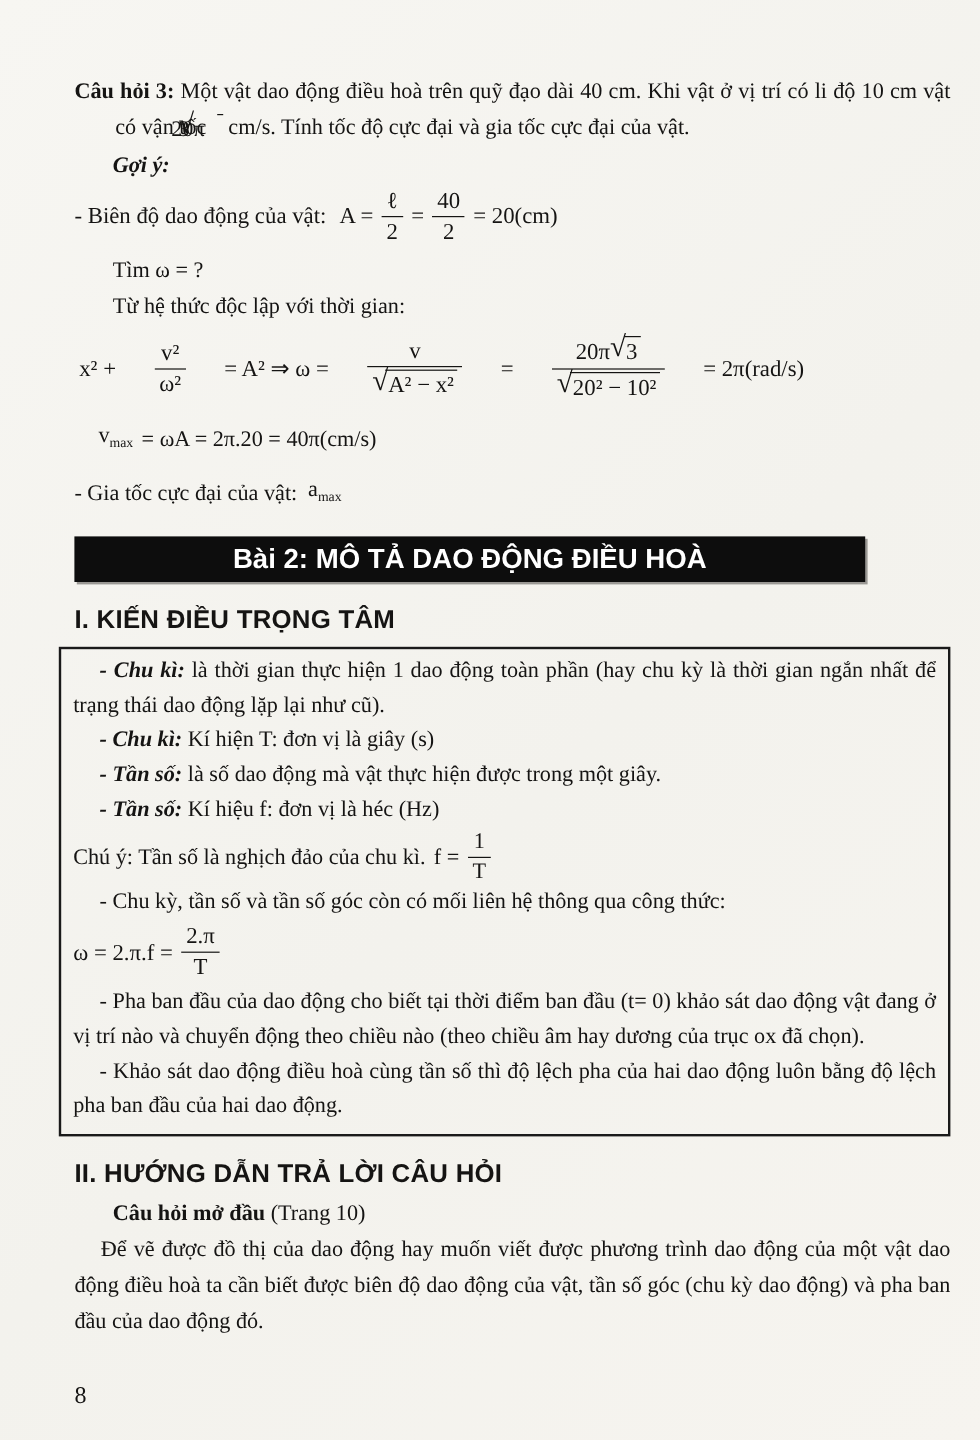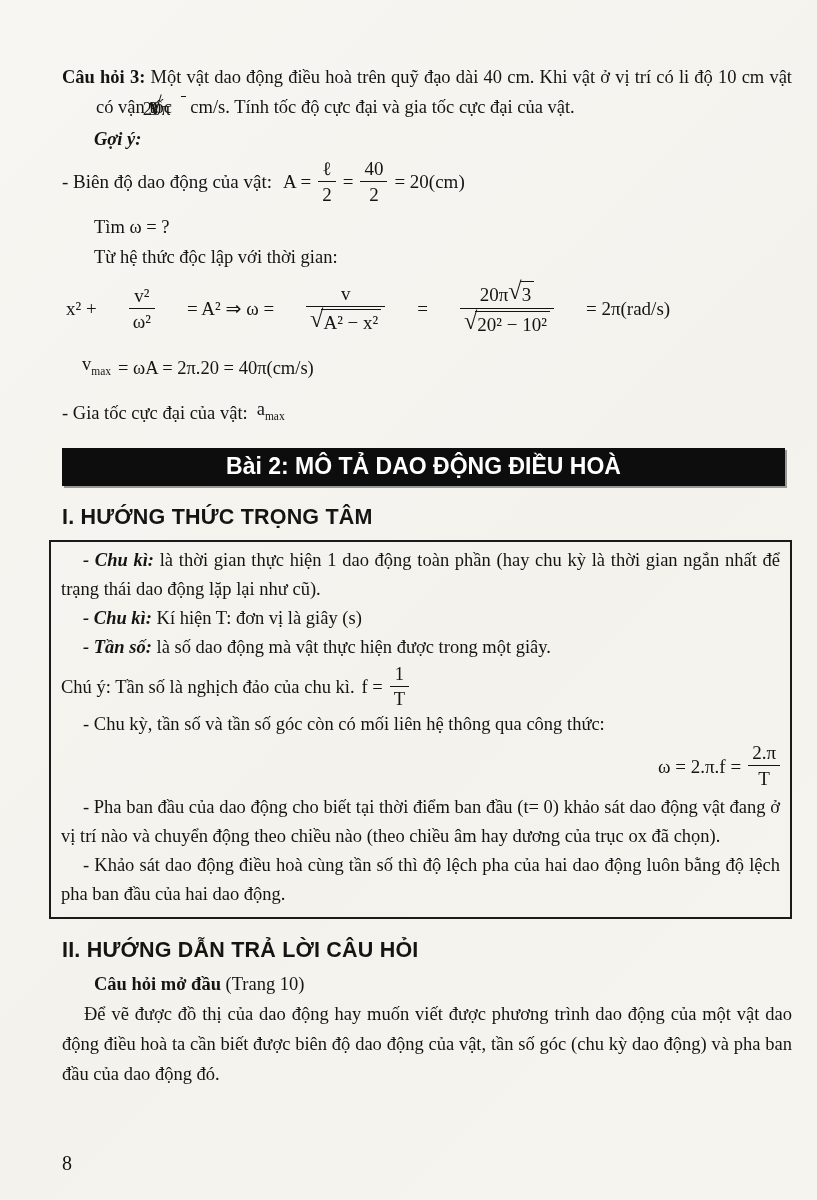--- a/index.html
+++ b/index.html
@@ -42,21 +42,21 @@
 
   
   .amp-row{margin:2px 0 4px;min-height:52px;font-size:19px;}
   .main-eq{margin:4px 0 6px 4px;min-height:66px;font-size:19px;gap:32px;}
   .vmax-row{margin:2px 0 0 20px;min-height:40px;}
   .amax-row{margin:4px 0 0 0;min-height:42px;}
 
   
   .banner{
     margin:14px 0 0 0;
-    width:723px;
+    width:659px;
     background:#0d0d0d;
     color:#ffffff;
     font-family:"Liberation Sans", sans-serif;
     font-weight:bold;
     font-size:23px;
     text-align:center;
     padding:3px 0 5px;
     box-shadow:2px 2px 0 #9a9894;
   }
   .h-sans{
@@ -72,21 +72,21 @@
   .kbox{
     box-sizing:border-box;
     margin-left:-13px;
     width:743px;
     border:2px solid #1a1a1a;
     padding:4px 10px 8px 10px;
     font-size:18.5px;
     line-height:29px;
   }
   .kbox .note-row{min-height:46px;margin-top:2px;}
-  .kbox .omega-row{justify-content:flex-end;min-height:54px;font-size:19px;}
+  .kbox .omega-row{justify-content:flex-start;min-height:54px;font-size:19px;}
 
   .pagenum{
     position:absolute;
     left:62px;top:1148px;
     font-size:20px;
   }
 </style>
 </head>
 <body>
 
@@ -152,31 +152,34 @@
     <span>= ωA = 2π.20 = 40π(cm/s)</span>
   </div>
 
   <div class="mrow amax-row">
     <span style="margin-right:2px;">- Gia tốc cực đại của vật:</span>
     <span><span>a</span><sub>max</sub></span>
   </div>
 
   <div class="banner">Bài 2: MÔ TẢ DAO ĐỘNG ĐIỀU HOÀ</div>
 
-  <div class="h-sans">I. HƯỚNG THỨC TRỌNG TÂM</div>
+  <div class="h-sans">I. KIẾN ĐIỀU TRỌNG TÂM</div>
 
   <div class="kbox">
     <p class="just indent22">
       <span class="bi">- Chu kì:</span><span> là thời gian thực hiện 1 dao động toàn phần (hay chu kỳ là thời gian ngắn nhất để trạng thái dao động lặp lại như cũ).</span>
     </p>
     <p class="indent22">
       <span class="bi">- Chu kì:</span><span> Kí hiện T: đơn vị là giây (s)</span>
     </p>
     <p class="indent22">
       <span class="bi">- Tần số:</span><span> là số dao động mà vật thực hiện được trong một giây.</span>
+    </p>
+    <p class="indent22">
+      <span class="bi">- Tần số:</span><span> Kí hiệu f: đơn vị là héc (Hz)</span>
     </p>
     <div class="mrow note-row">
       <span>Chú ý: Tần số là nghịch đảo của chu kì.</span>
       <span>f =</span>
       <span class="frac">
           <span class="num">1</span>
           <span class="den">T</span>
         </span>
     </div>
     <p class="indent22">- Chu kỳ, tần số và tần số góc còn có mối liên hệ thông qua công thức:</p>

